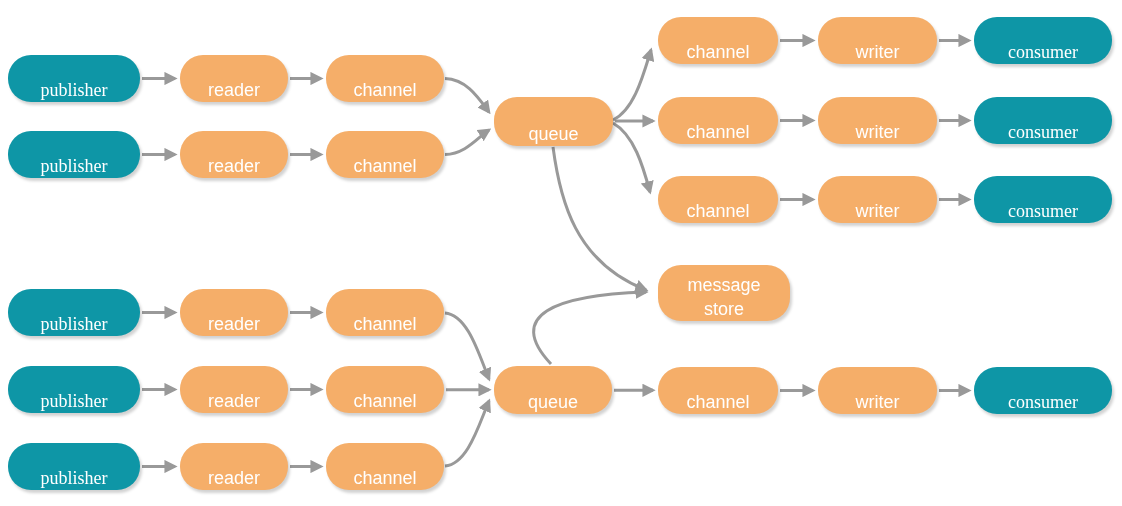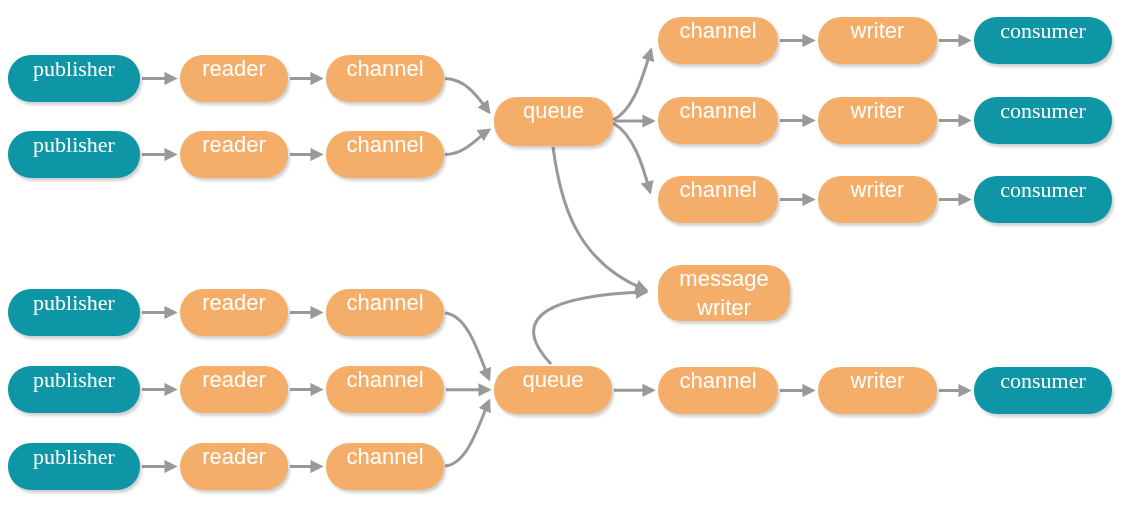--- a/index.html
+++ b/index.html
@@ -18,24 +18,24 @@
     font-family: "Liberation Sans", sans-serif;
     overflow: hidden;
   }
   .edges { position: absolute; left: 0; top: 0; }
   .edge { fill: none; stroke: var(--arrow); stroke-width: 3; }
   #nodes-layer { position: absolute; left: 0; top: 0; width: 100%; height: 100%; }
   .node {
     position: absolute;
     border-radius: 23px;
     display: flex;
-    align-items: flex-start;
+    align-items: flex-end;
     justify-content: center;
     color: var(--label);
-    font-size: 22px;
+    font-size: 18px;
     box-shadow: 2px 3px 3px rgba(0,0,0,0.18);
   }
   .node.endpoint  { background: var(--teal); font-family: Liberation Serif, serif; }
   .node.processor { background: var(--orange); }
   .node-label { white-space: pre-line; text-align: center; line-height: 1.3; }
 </style>
 </head>
 <body>
 
 <div class="canvas">
@@ -119,21 +119,21 @@
         <span class="node-label">channel</span>
       </div>
       <div class="node processor" style="left: 818px; top: 176px; width: 119px; height: 47px;">
         <span class="node-label">writer</span>
       </div>
       <div class="node endpoint" style="left: 974px; top: 176px; width: 138px; height: 47px;">
         <span class="node-label">consumer</span>
       </div>
       <div class="node processor" style="left: 658px; top: 265px; width: 132px; height: 56px;">
         <span class="node-label">message
-writer</span>
+store</span>
       </div>
       <div class="node endpoint" style="left: 8px; top: 289px; width: 132px; height: 47px;">
         <span class="node-label">publisher</span>
       </div>
       <div class="node processor" style="left: 180px; top: 289px; width: 108px; height: 47px;">
         <span class="node-label">reader</span>
       </div>
       <div class="node processor" style="left: 326px; top: 289px; width: 118px; height: 47px;">
         <span class="node-label">channel</span>
       </div>

